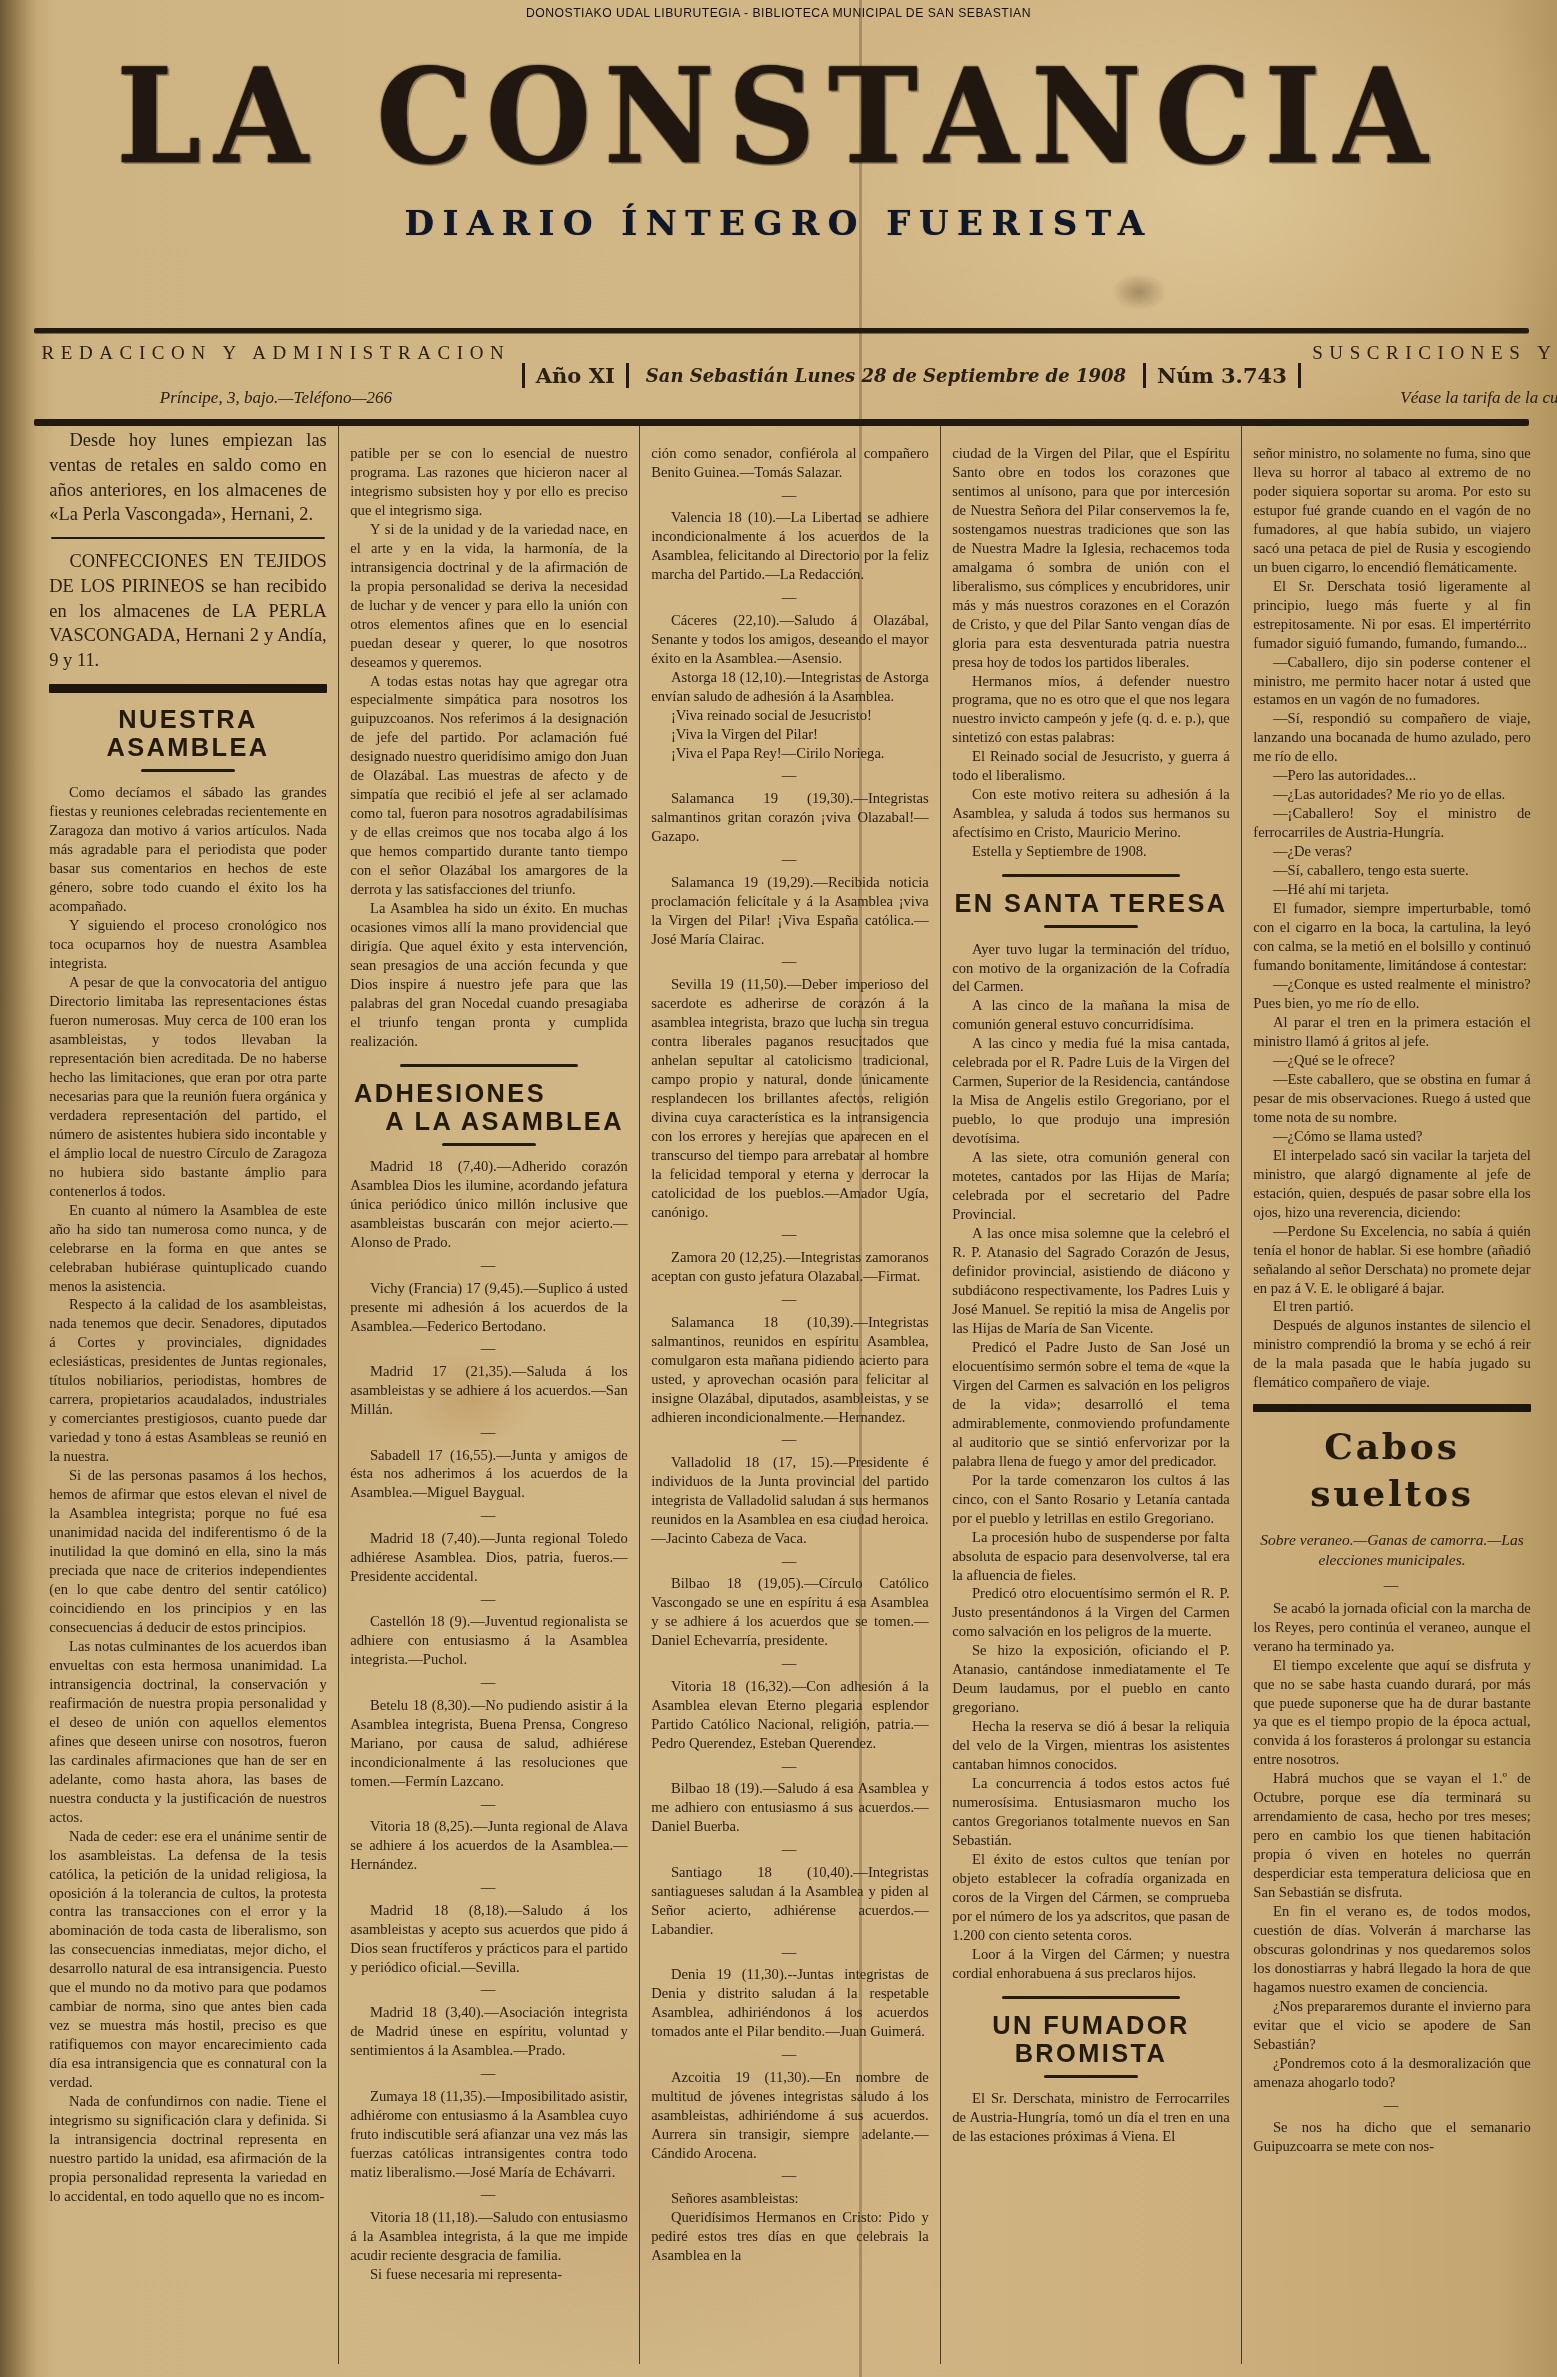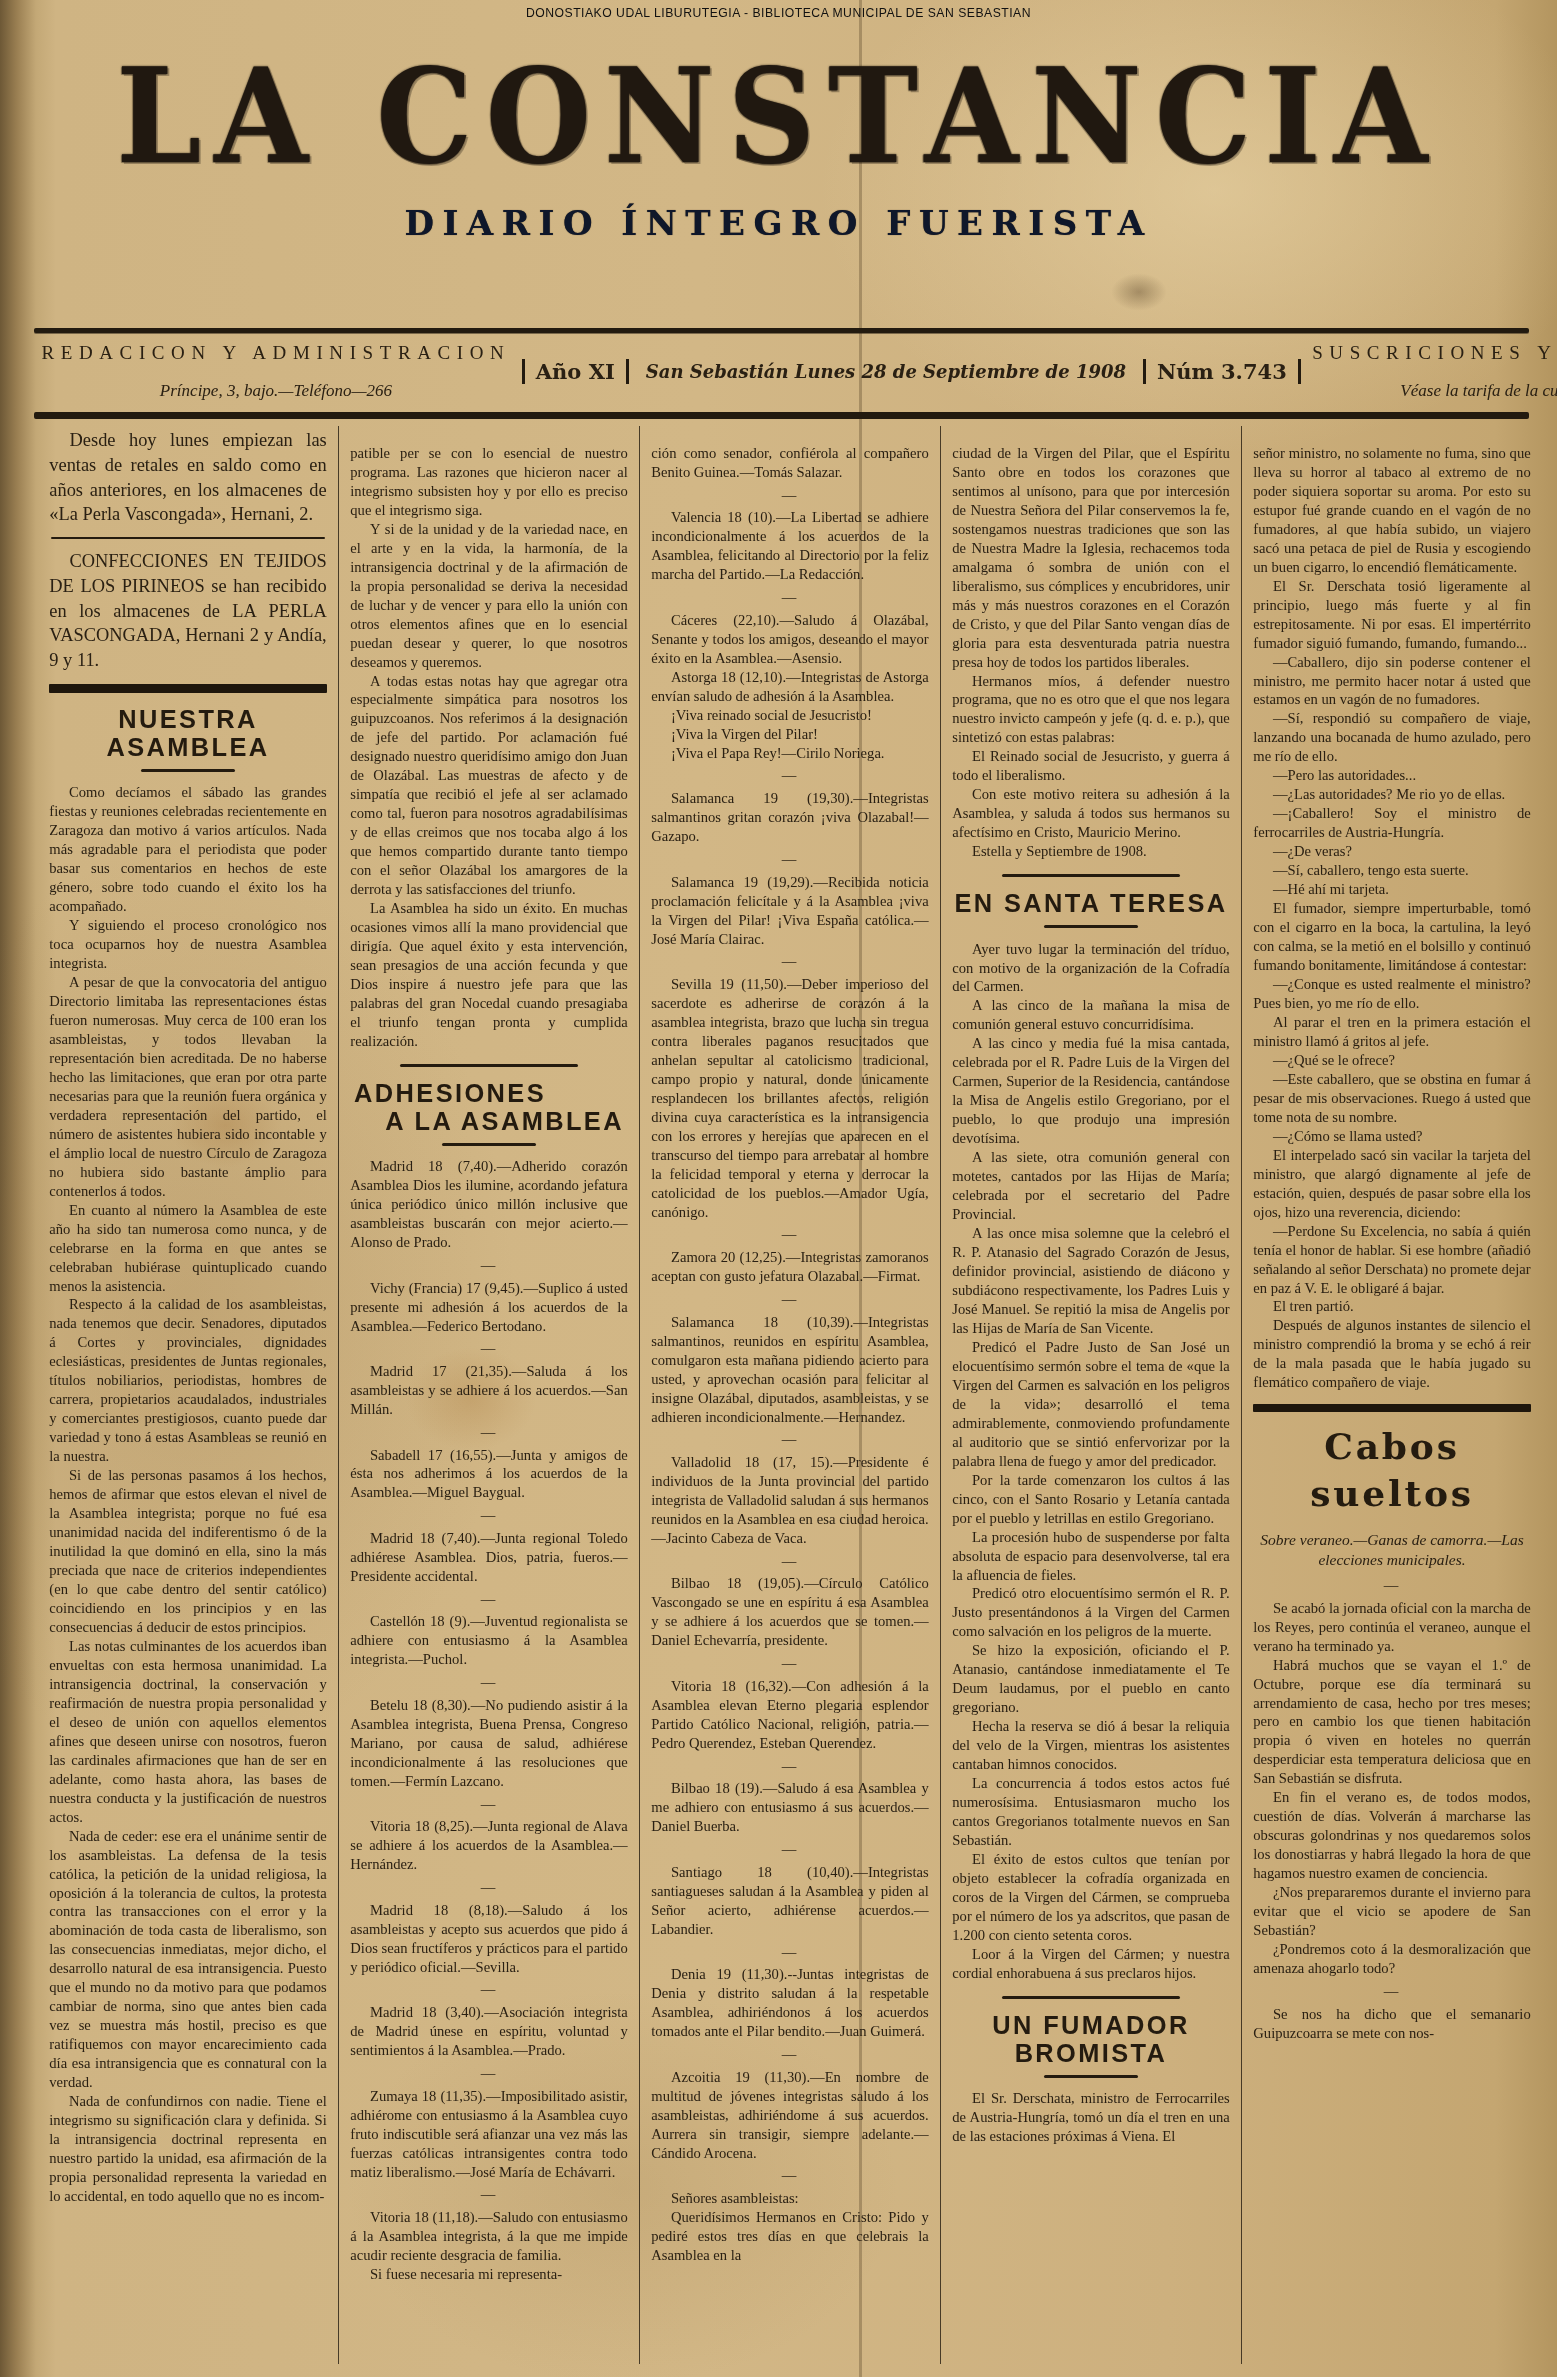--- a/index.html
+++ b/index.html
@@ -33,21 +33,21 @@
   }
   .infobar-wrap{position:absolute;top:328px;left:34px;right:28px;}
   .rule-heavy{height:4.7px;background:#221a0f;border-radius:1.9px;box-shadow:0 0.9px 0 rgba(34,26,15,.5);}
   .rule-heavy2{height:6.6px;background:#221a0f;border-radius:1.9px;margin-top:3.8px;}
   .infobar{
     display:flex;align-items:center;justify-content:space-between;
     padding:9.4px 7.5px 7.5px 7.5px;
   }
   .ib-left,.ib-right{text-align:center;}
   .ib-title{font-size:19px;letter-spacing:6.6px;font-weight:400;white-space:nowrap;}
-  .ib-sub{font-style:italic;font-size:17px;margin-top:17px;}
+  .ib-sub{font-style:italic;font-size:17px;margin-top:24px;}
   .ib-cell{display:flex;align-items:center;}
   .vbar{width:2.8px;align-self:stretch;background:#221a0f;margin:0 11.3px;}
   .ib-year,.ib-num{font-family:"DejaVu Serif", serif;font-weight:700;font-size:21px;white-space:nowrap;}
   .ib-date{font-family:"DejaVu Serif", serif;font-style:italic;font-weight:700;font-size:18px;white-space:nowrap;padding:0 5.6px;}
   .columns{
     position:absolute;top:426px;left:38px;right:15px;height:1936px;
     display:flex;
   }
   .col{
     flex:1 1 0;padding:1.9px 11.3px 0 11.3px;height:100%;overflow:hidden;
@@ -253,20 +253,21 @@
       <div class="blk-p">—¿Cómo se llama usted?</div>
       <div class="blk-p">El interpelado sacó sin vacilar la tarjeta del ministro, que alargó dignamente al jefe de estación, quien, después de pasar sobre ella los ojos, hizo una reverencia, diciendo:</div>
       <div class="blk-p">—Perdone Su Excelencia, no sabía á quién tenía el honor de hablar. Si ese hombre (añadió señalando al señor Derschata) no promete dejar en paz á V. E. le obligaré á bajar.</div>
       <div class="blk-p">El tren partió.</div>
       <div class="blk-p">Después de algunos instantes de silencio el ministro comprendió la broma y se echó á reir de la mala pasada que le había jugado su flemático compañero de viaje.</div>
       <div class="blk-thick"></div>
       <div class="blk-hs">Cabos sueltos</div>
       <div class="blk-i">Sobre veraneo.—Ganas de camorra.—Las elecciones municipales.</div>
       <div class="blk-dash">—</div>
       <div class="blk-p">Se acabó la jornada oficial con la marcha de los Reyes, pero continúa el veraneo, aunque el verano ha terminado ya.</div>
+      <div class="blk-p">El tiempo excelente que aquí se disfruta y que no se sabe hasta cuando durará, por más que puede suponerse que ha de durar bastante ya que es el tiempo propio de la época actual, convida á los forasteros á prolongar su estancia entre nosotros.</div>
       <div class="blk-p">Habrá muchos que se vayan el 1.º de Octubre, porque ese día terminará su arrendamiento de casa, hecho por tres meses; pero en cambio los que tienen habitación propia ó viven en hoteles no querrán desperdiciar esta temperatura deliciosa que en San Sebastián se disfruta.</div>
       <div class="blk-p">En fin el verano es, de todos modos, cuestión de días. Volverán á marcharse las obscuras golondrinas y nos quedaremos solos los donostiarras y habrá llegado la hora de que hagamos nuestro examen de conciencia.</div>
       <div class="blk-p">¿Nos prepararemos durante el invierno para evitar que el vicio se apodere de San Sebastián?</div>
       <div class="blk-p">¿Pondremos coto á la desmoralización que amenaza ahogarlo todo?</div>
       <div class="blk-dash">—</div>
       <div class="blk-p">Se nos ha dicho que el semanario Guipuzcoarra se mete con nos-</div>
     </div>
 </div>
 
 

